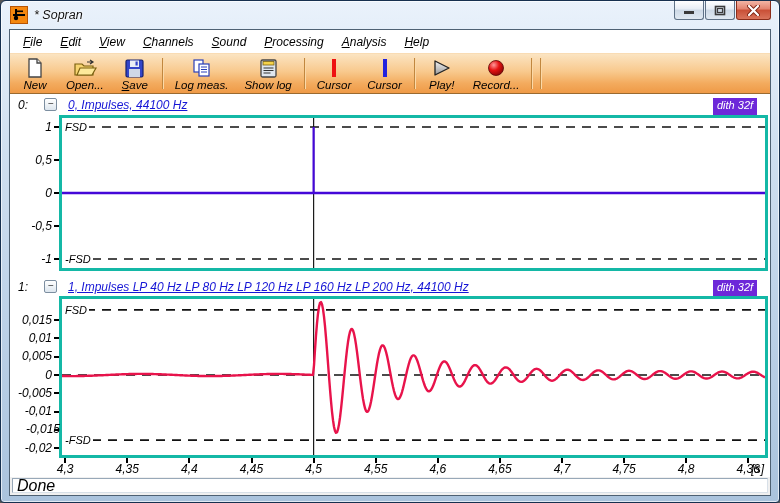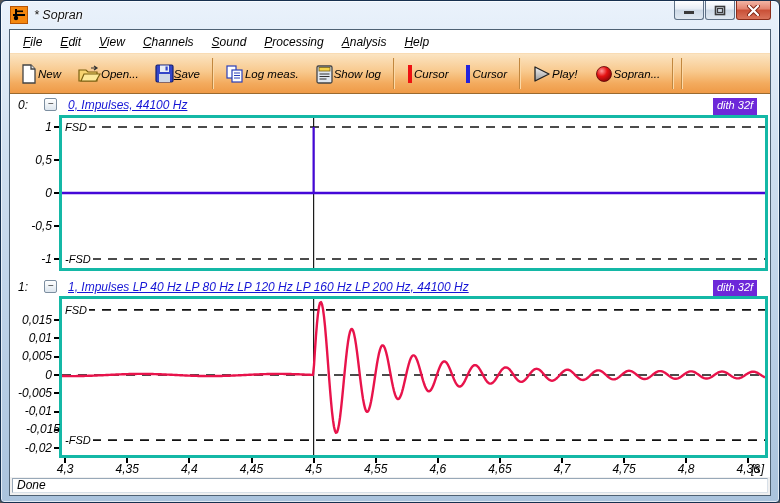--- a/index.html
+++ b/index.html
@@ -34,21 +34,21 @@
   .menubar { position:absolute; left:0; right:0; top:0; height:23px;
     background:#fff; display:flex; align-items:center; padding-left:4px; }
   .menu-item { font-size:12px; color:#000; padding:3px 9px; cursor:default; }
   .menu-item u { text-decoration:underline; }
 
   
   .toolbar { position:absolute; left:0; right:0; top:23px; height:41px;
     background:linear-gradient(#fbe4c2, #f8c98d 45%, #f3ab5e 75%, #ef9a47);
     border-top:1px solid #f9dcb4; border-bottom:1px solid #9a6a30;
     display:flex; align-items:stretch; padding:1px 2px; }
-  .tb-btn { display:flex; flex-direction:row; align-items:center;
+  .tb-btn { display:flex; flex-direction:column; align-items:center;
     justify-content:flex-end; padding:1px 8px; min-width:46px; }
   .tb-btn .ic { height:20px; display:flex; align-items:center; justify-content:center; }
   .tb-btn .lb { font-size:11.5px; color:#000; margin-top:1px; white-space:nowrap; }
   .tb-sep { width:1px; background:#c1873f; margin:3px 4px;
     box-shadow:1px 0 0 #fbd9a8; }
 
   
   .workspace { position:absolute; left:0; right:0; top:65px; bottom:18px;
     background:#fff; overflow:hidden; }
   .ch-header { position:absolute; left:0; right:0; height:16px; }
@@ -72,21 +72,21 @@
   .xtick-mark { position:absolute; width:2px; height:5px; background:#000; }
   .xtick-label { position:absolute; width:44px; text-align:center;
     font-size:12px; color:#000; top:367px; }
   .x-unit { position:absolute; right:6px; top:367px; font-size:12px; color:#000; }
 
   
   .statusbar { position:absolute; left:0; right:0; bottom:0; height:18px;
     background:#f0f0f0; padding:1px 2px 2px; }
   .status-field { height:100%; background:#fff;
     border:1px solid #98a8b8; border-right-color:#d8e0e8; border-bottom-color:#d8e0e8;
-    font-size:12px; color:#000; padding:0 4px; line-height:13px; }
+    font-size:16px; color:#000; padding:0 4px; line-height:13px; }
 </style>
 </head>
 <body>
 
 <div class="window">
 
   <div class="titlebar">
     <div class="app-icon">
       <svg width="16" height="16" viewBox="0 0 16 16">
         <rect x="2" y="7" width="12" height="2" fill="#000"></rect>
@@ -220,21 +220,21 @@
               <defs>
                 <radialGradient id="rg" cx="0.35" cy="0.3" r="0.8">
                   <stop offset="0" stop-color="#ff9a9a"></stop>
                   <stop offset="0.45" stop-color="#e51212"></stop>
                   <stop offset="1" stop-color="#7c0505"></stop>
                 </radialGradient>
               </defs>
               <circle cx="10" cy="10" r="7.5" fill="url(#rg)" stroke="#5c0404" stroke-width="0.8"></circle>
             </svg>
           </div>
-          <div class="lb">Sopran...</div>
+          <div class="lb">Record...</div>
         </div>
         <div class="tb-sep"></div>
         <div class="tb-sep"></div>
       </div>
 
     <div class="workspace" id="workspace">
 
       <div class="ch-header" style="top:3px">
         <span class="ch-index">0:</span>
         <span class="collapse-btn">−</span>

